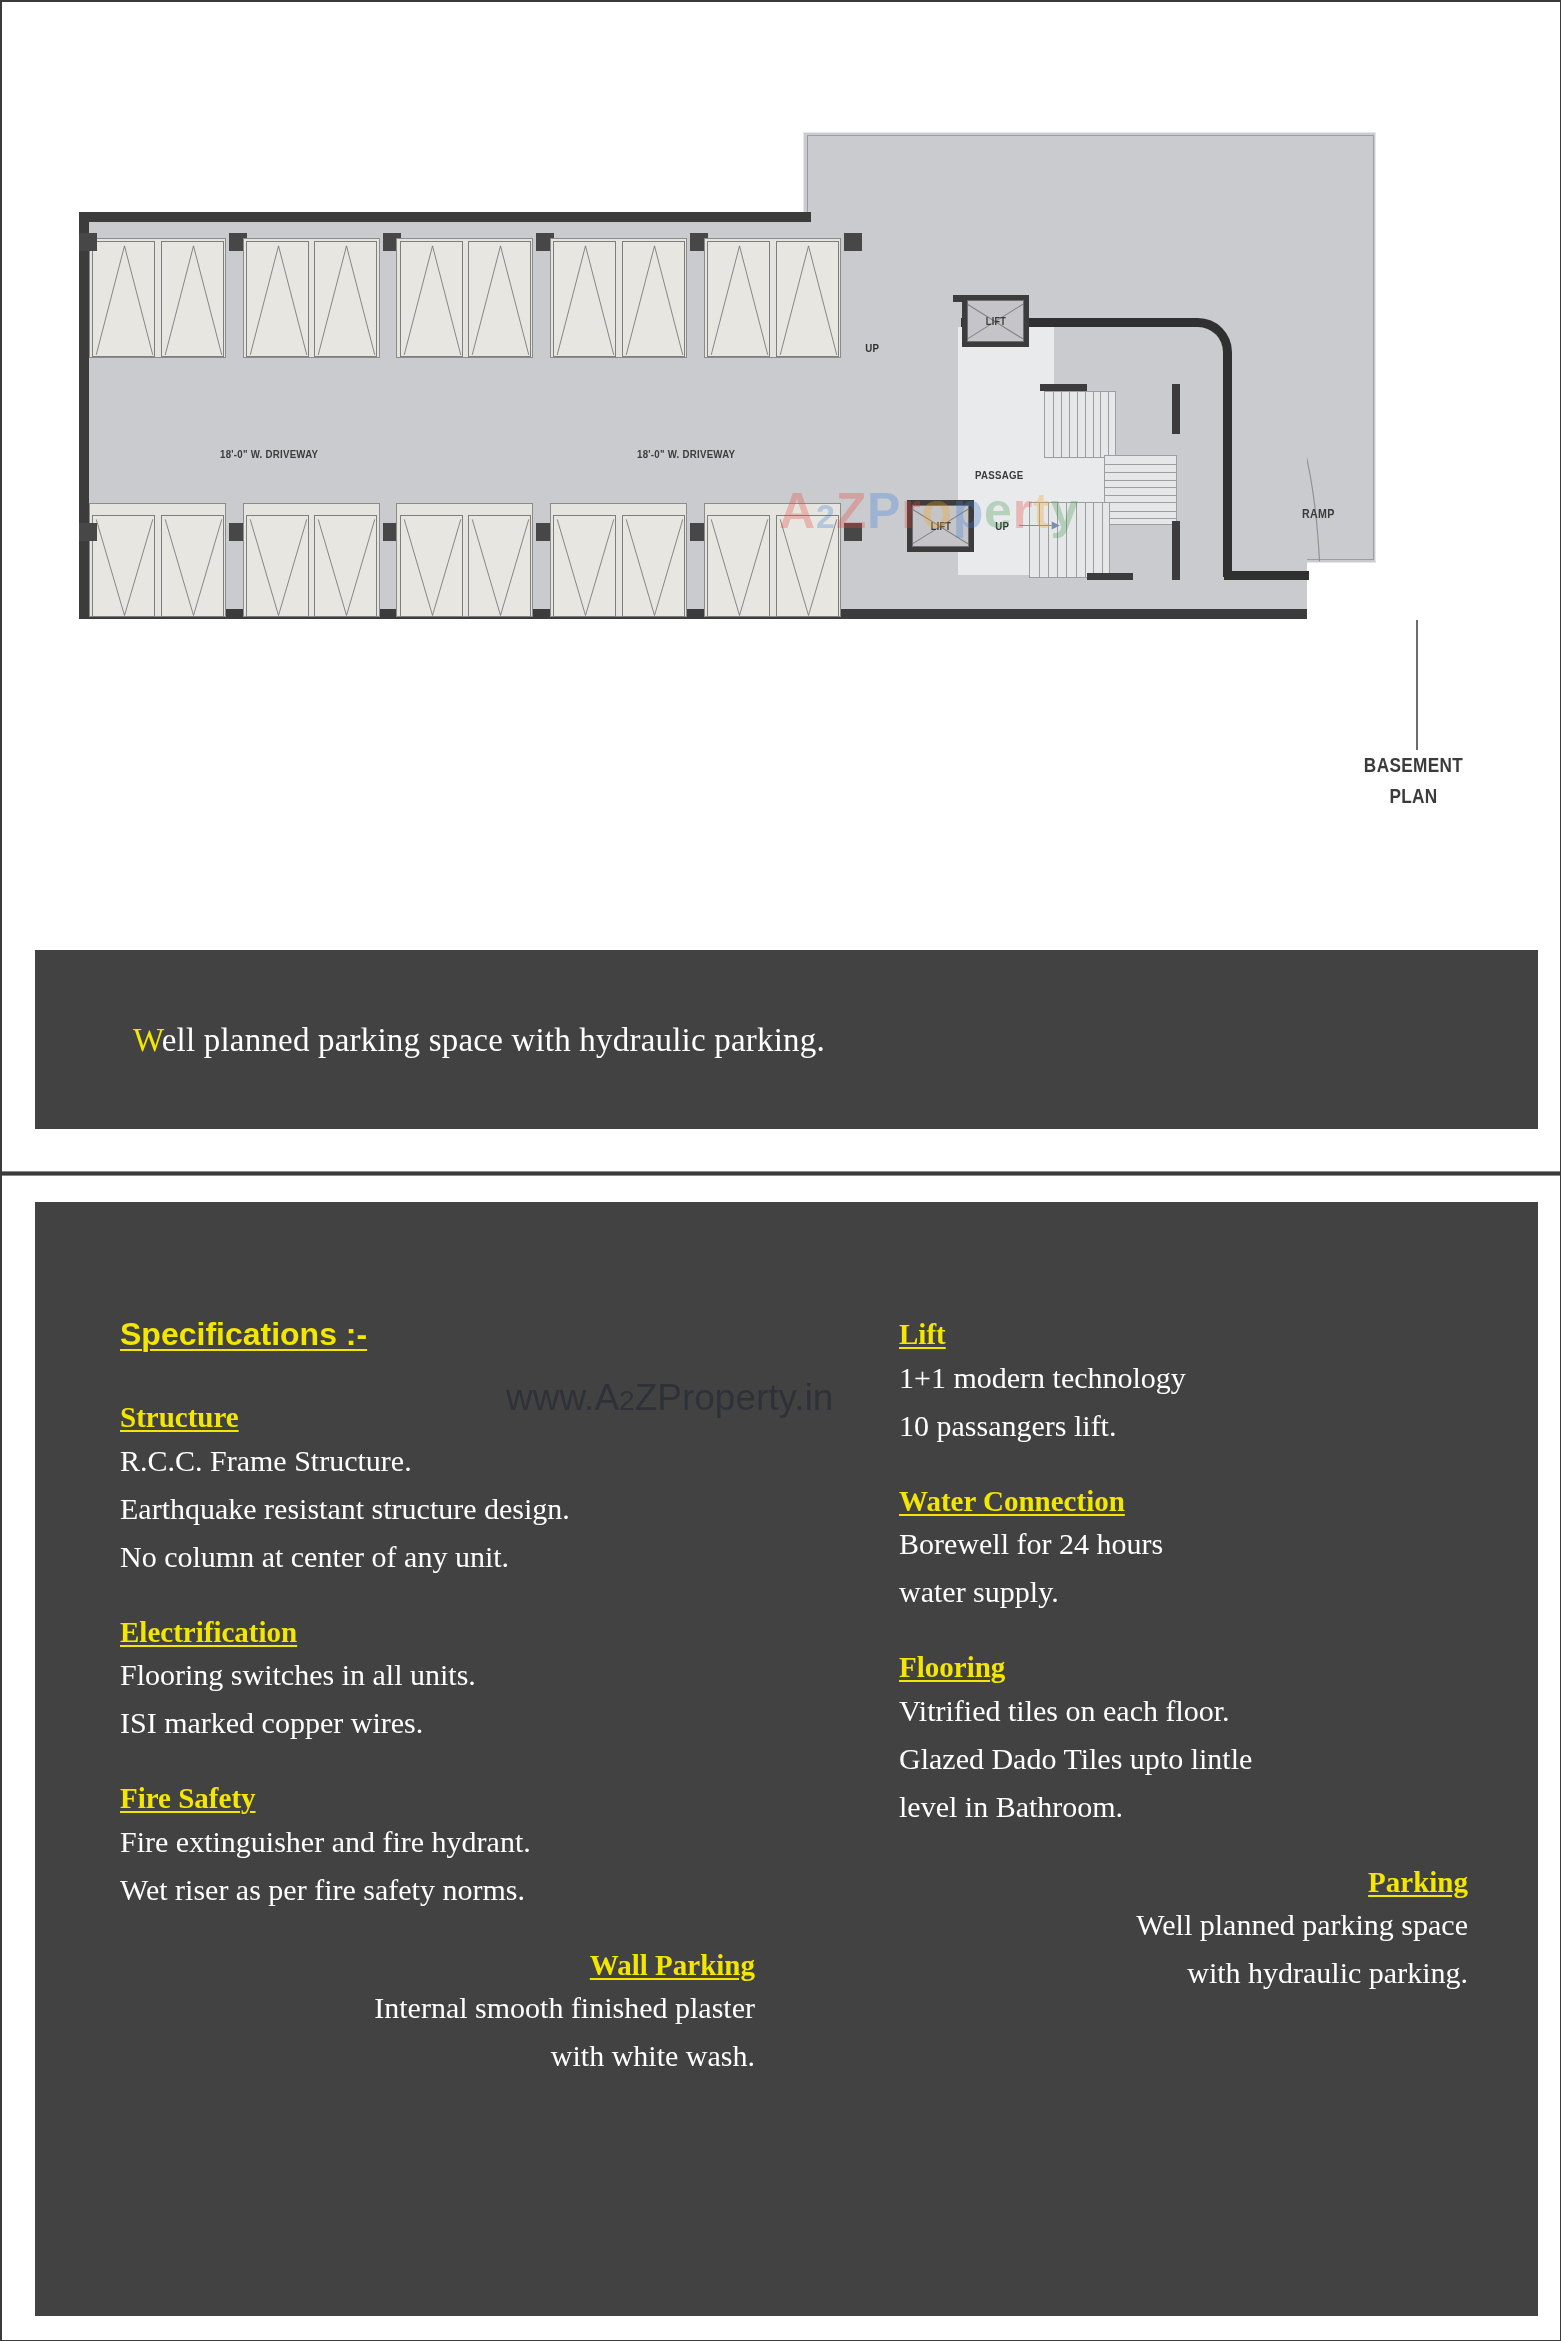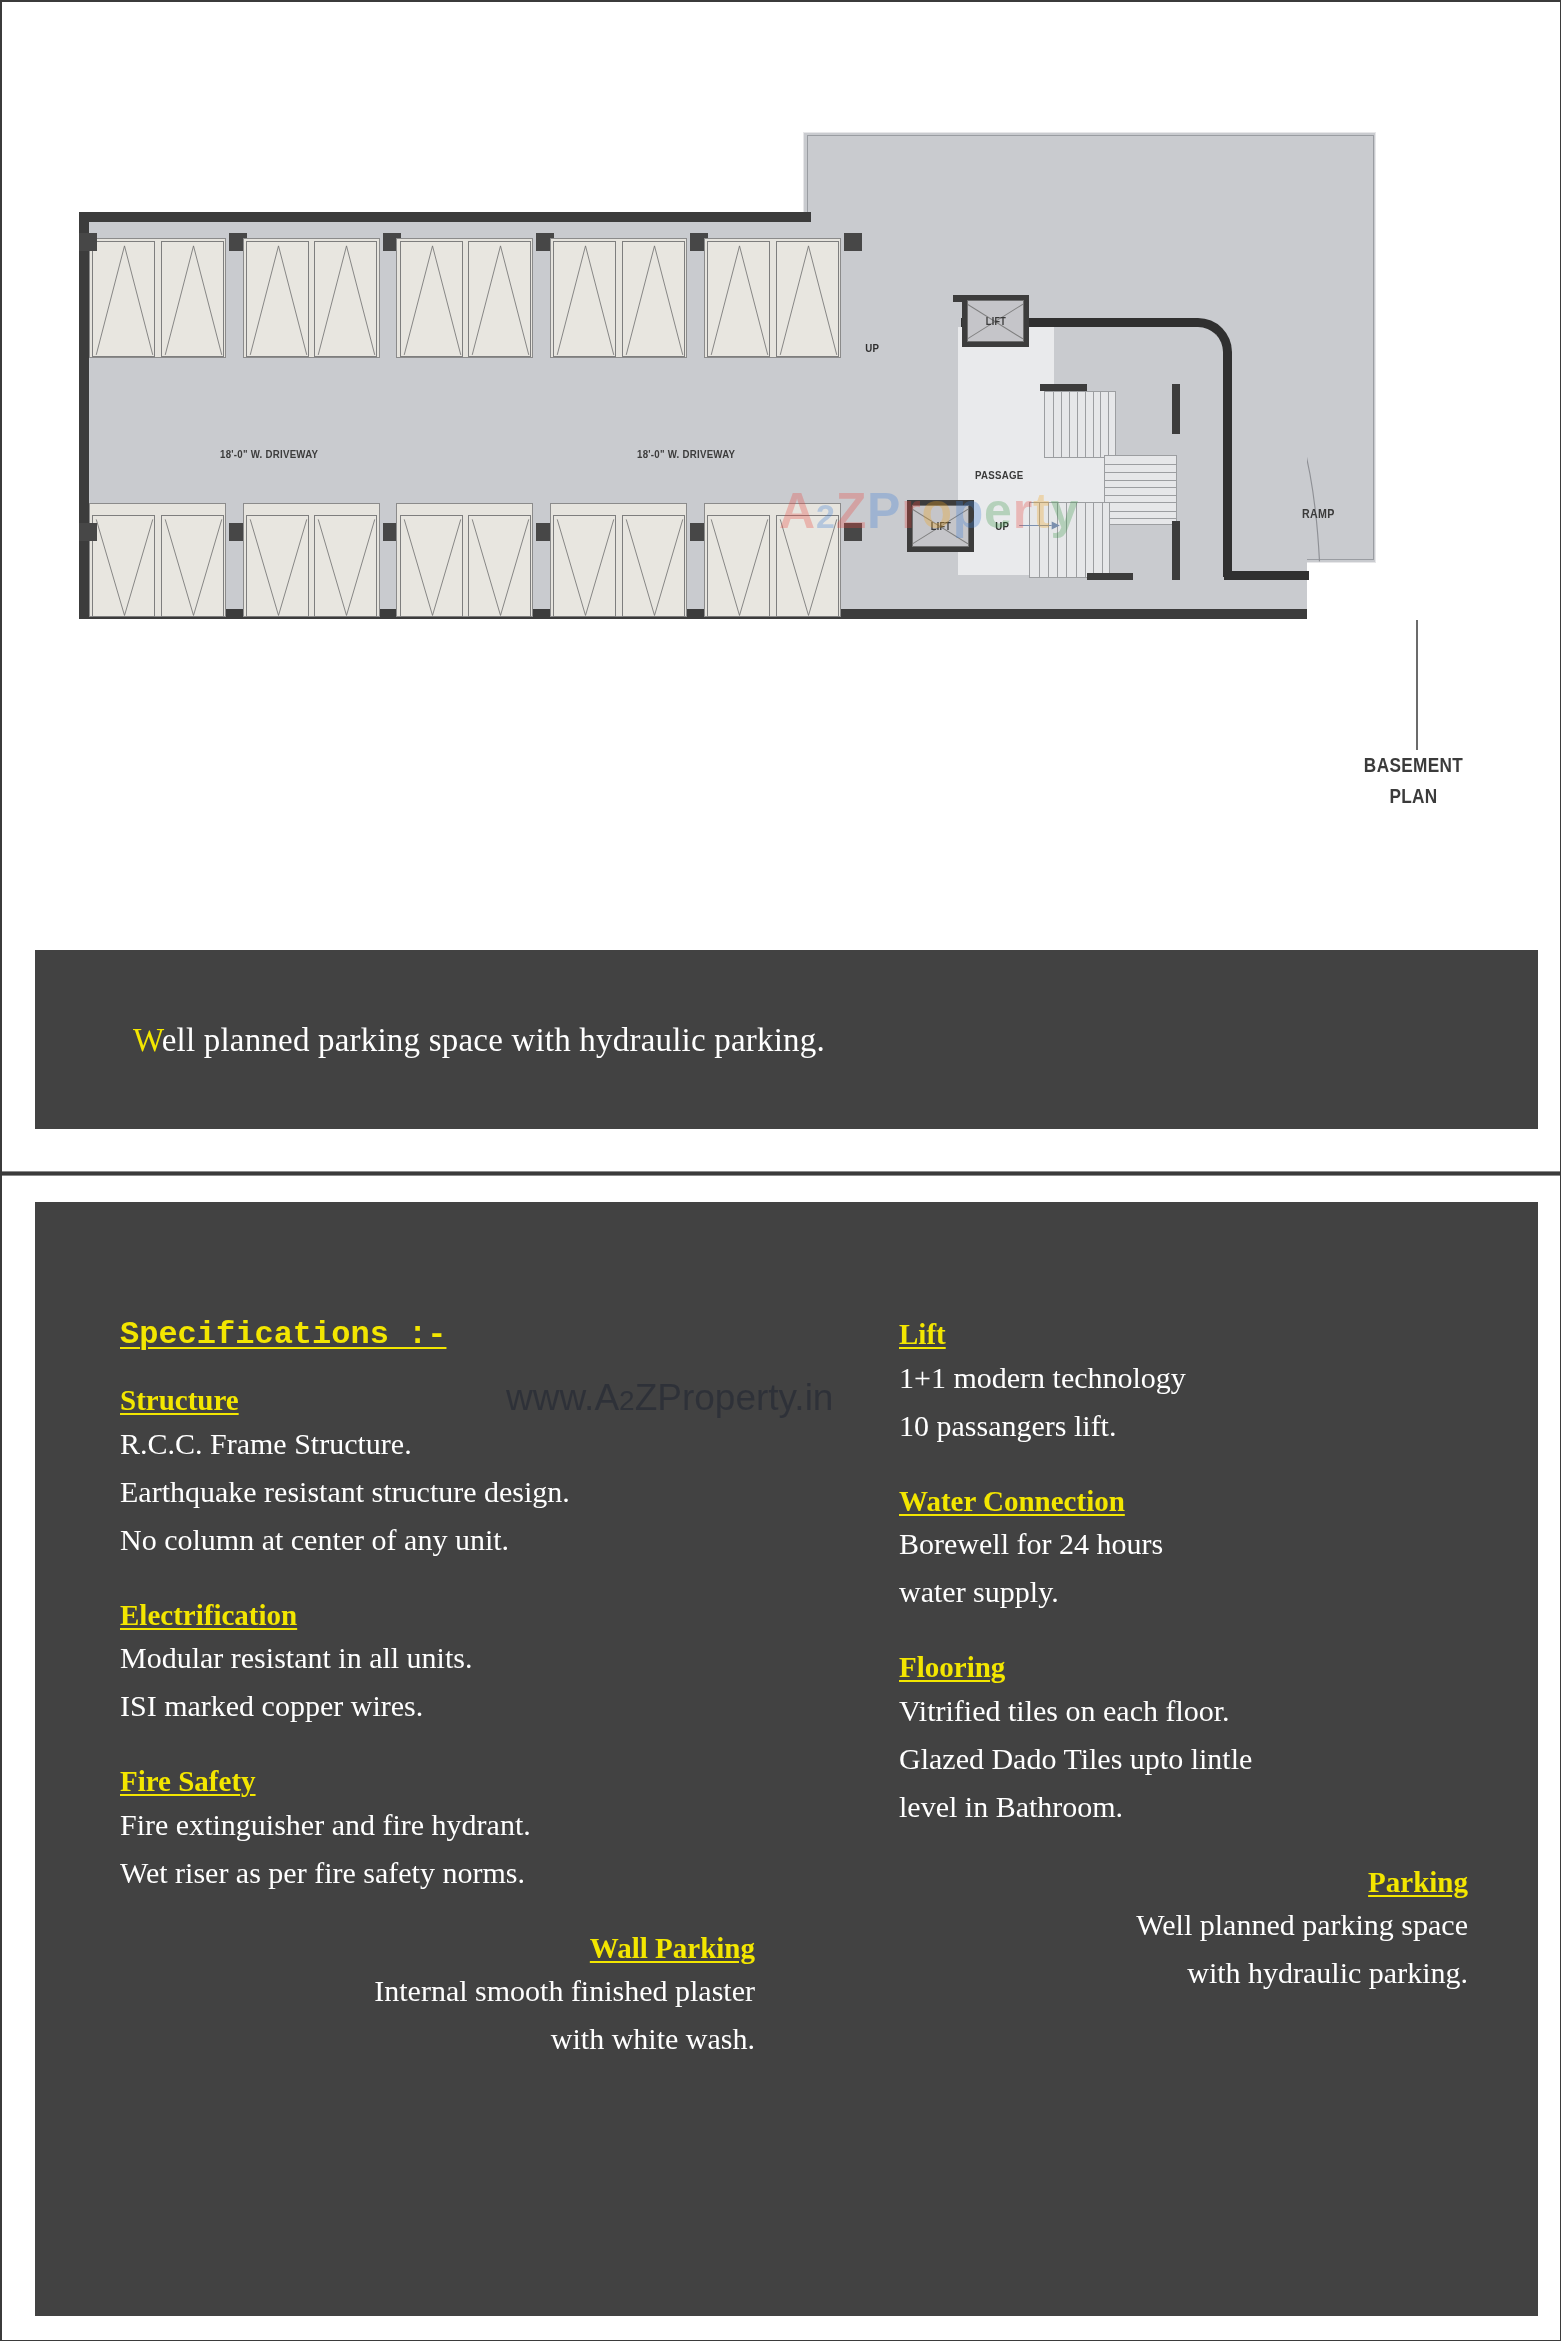--- a/index.html
+++ b/index.html
@@ -335,28 +335,28 @@
   .spec-watermark .sub { font-size: 28px; }
 
   .spec-col {
     position: absolute;
     z-index: 3;
   }
   .spec-col.left  { left: 118px; top: 1314px; width: 635px; }
   .spec-col.right { left: 897px; top: 1314px; width: 569px; }
 
   .spec-title {
-    font-family: Liberation Mono, monospace;
+    font-family: Liberation Sans, sans-serif;
     font-weight: 700;
     font-size: 32px;
     color: #f3e600;
     text-decoration: underline;
     text-underline-offset: 4.1px;
     text-decoration-thickness: 2.4px;
-    margin: 0 0 1px 0;
+    margin: 0 0 18px 0;
     display: inline-block;
   }
   .spec-block { margin-bottom: 33px; }
   .spec-block:last-child { margin-bottom: 0; text-align: right; }
   .spec-head {
     font-family: "Liberation Serif", serif;
     font-weight: 700;
     font-size: 29px;
     color: #f3e600;
     text-decoration: underline;
@@ -619,21 +619,21 @@
 
   <div class="spec-panel"></div>
 
   <div class="spec-watermark"><span>www.A</span><span class="sub">2</span><span>ZProperty</span><span>.in</span></div>
 
   <div class="spec-col left">
     <div class="spec-title">Specifications :-</div>
     <div class="gap-lg"></div>
     <div id="left-blocks">
         <div class="spec-block"><div class="spec-head">Structure</div><div class="spec-line">R.C.C. Frame Structure.</div><div class="spec-line">Earthquake resistant structure design.</div><div class="spec-line">No column at center of any unit.</div></div>
-        <div class="spec-block"><div class="spec-head">Electrification</div><div class="spec-line">Modular resistant in all units.</div><div class="spec-line">ISI marked copper wires.</div></div>
+        <div class="spec-block"><div class="spec-head">Electrification</div><div class="spec-line">Flooring switches in all units.</div><div class="spec-line">ISI marked copper wires.</div></div>
         <div class="spec-block"><div class="spec-head">Fire Safety</div><div class="spec-line">Fire extinguisher and fire hydrant.</div><div class="spec-line">Wet riser as per fire safety norms.</div></div>
         <div class="spec-block"><div class="spec-head">Wall Parking</div><div class="spec-line">Internal smooth finished plaster</div><div class="spec-line">with white wash.</div></div>
       </div>
   </div>
 
   <div class="spec-col right">
     <div id="right-blocks">
         <div class="spec-block"><div class="spec-head">Lift</div><div class="spec-line">1+1 modern technology</div><div class="spec-line">10 passangers lift.</div></div>
         <div class="spec-block"><div class="spec-head">Water Connection</div><div class="spec-line">Borewell for 24 hours</div><div class="spec-line">water supply.</div></div>
         <div class="spec-block"><div class="spec-head">Flooring</div><div class="spec-line">Vitrified tiles on each floor.</div><div class="spec-line">Glazed Dado Tiles upto lintle</div><div class="spec-line">level in Bathroom.</div></div>

